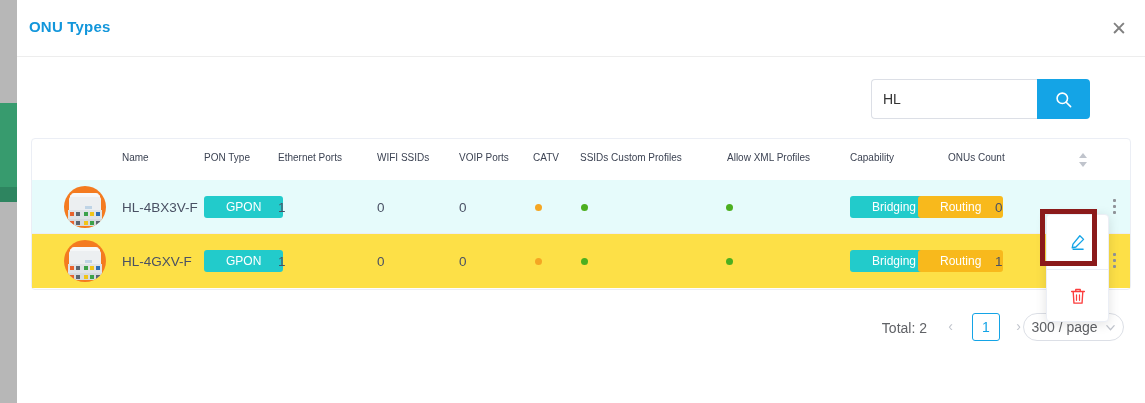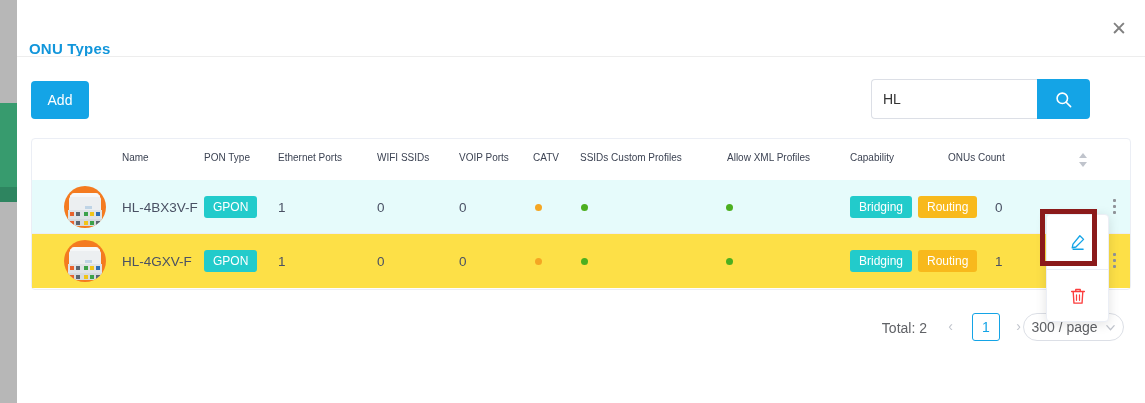--- a/index.html
+++ b/index.html
@@ -17,21 +17,20 @@
   .bg-strip-green2 { position: absolute; left: 0; top: 187px; width: 17px; height: 15px; background: #2e8560; }
 
   
   .modal { position: absolute; left: 17px; top: 0; width: 1128px; height: 403px; background: #ffffff; }
 
   .modal-header { position: absolute; left: 0; top: 0; width: 1128px; height: 56px; }
   .modal-title {
     position: absolute; left: 12px; top: 18px;
     font-size: 15px; font-weight: bold; color: #1296db;
     letter-spacing: .2px;
-    margin-top: 22px;
   }
   .modal-close {
     position: absolute; right: 14px; top: 16px;
     width: 24px; height: 24px; color: #808080;
     font-size: 19px; line-height: 24px; text-align: center;
     cursor: pointer; font-family: "DejaVu Sans", sans-serif;
   }
   .header-rule { position: absolute; left: 0; top: 56px; width: 1128px; height: 1px; background: #ededed; }
 
   
@@ -108,21 +107,21 @@
   .dev-ports2 {
     position: absolute; left: 4px; top: 33px; width: 34px; height: 7px;
     background: #d6dade;
   }
   .p { position: absolute; width: 4px; height: 4px; top: 2px; }
 
   
   .tag {
     position: absolute; display: inline-block;
     height: 22px; line-height: 22px;
-    padding: 0 9px; border-radius: 3px;
+    padding: 0 22px; border-radius: 3px;
     color: #fff; font-size: 12px; white-space: nowrap;
   }
   .tag-gpon { background: #22cbcb; }
   .tag-bridging { background: #22cbcb; }
   .tag-routing { background: #f8b91c; }
 
   .dot { position: absolute; width: 7px; height: 7px; border-radius: 50%; }
   .dot-amber { background: #f5a623; }
   .dot-green { background: #4caf1f; }
 
@@ -188,21 +187,20 @@
 
   <div class="modal">
 
     <div class="modal-header">
       <div class="modal-title">ONU Types</div>
       <div class="modal-close">✕</div>
     </div>
     <div class="header-rule"></div>
 
     <div class="toolbar">
-      <button class="add-btn">Add</button>
 
       <svg class="annot-arrow" viewBox="0 0 65 26">
         <path d="M2 13 L42 13" stroke="#8b1a1a" stroke-width="7" stroke-linecap="butt"></path>
         <path d="M40 3 L62 13 L40 23 Z" fill="#8b1a1a"></path>
       </svg>
 
       <div class="search-wrap">
         <input class="search-input" type="text" value="HL" style="">
         <div class="search-btn">
           <svg width="19" height="19" viewBox="0 0 24 24" fill="none">

